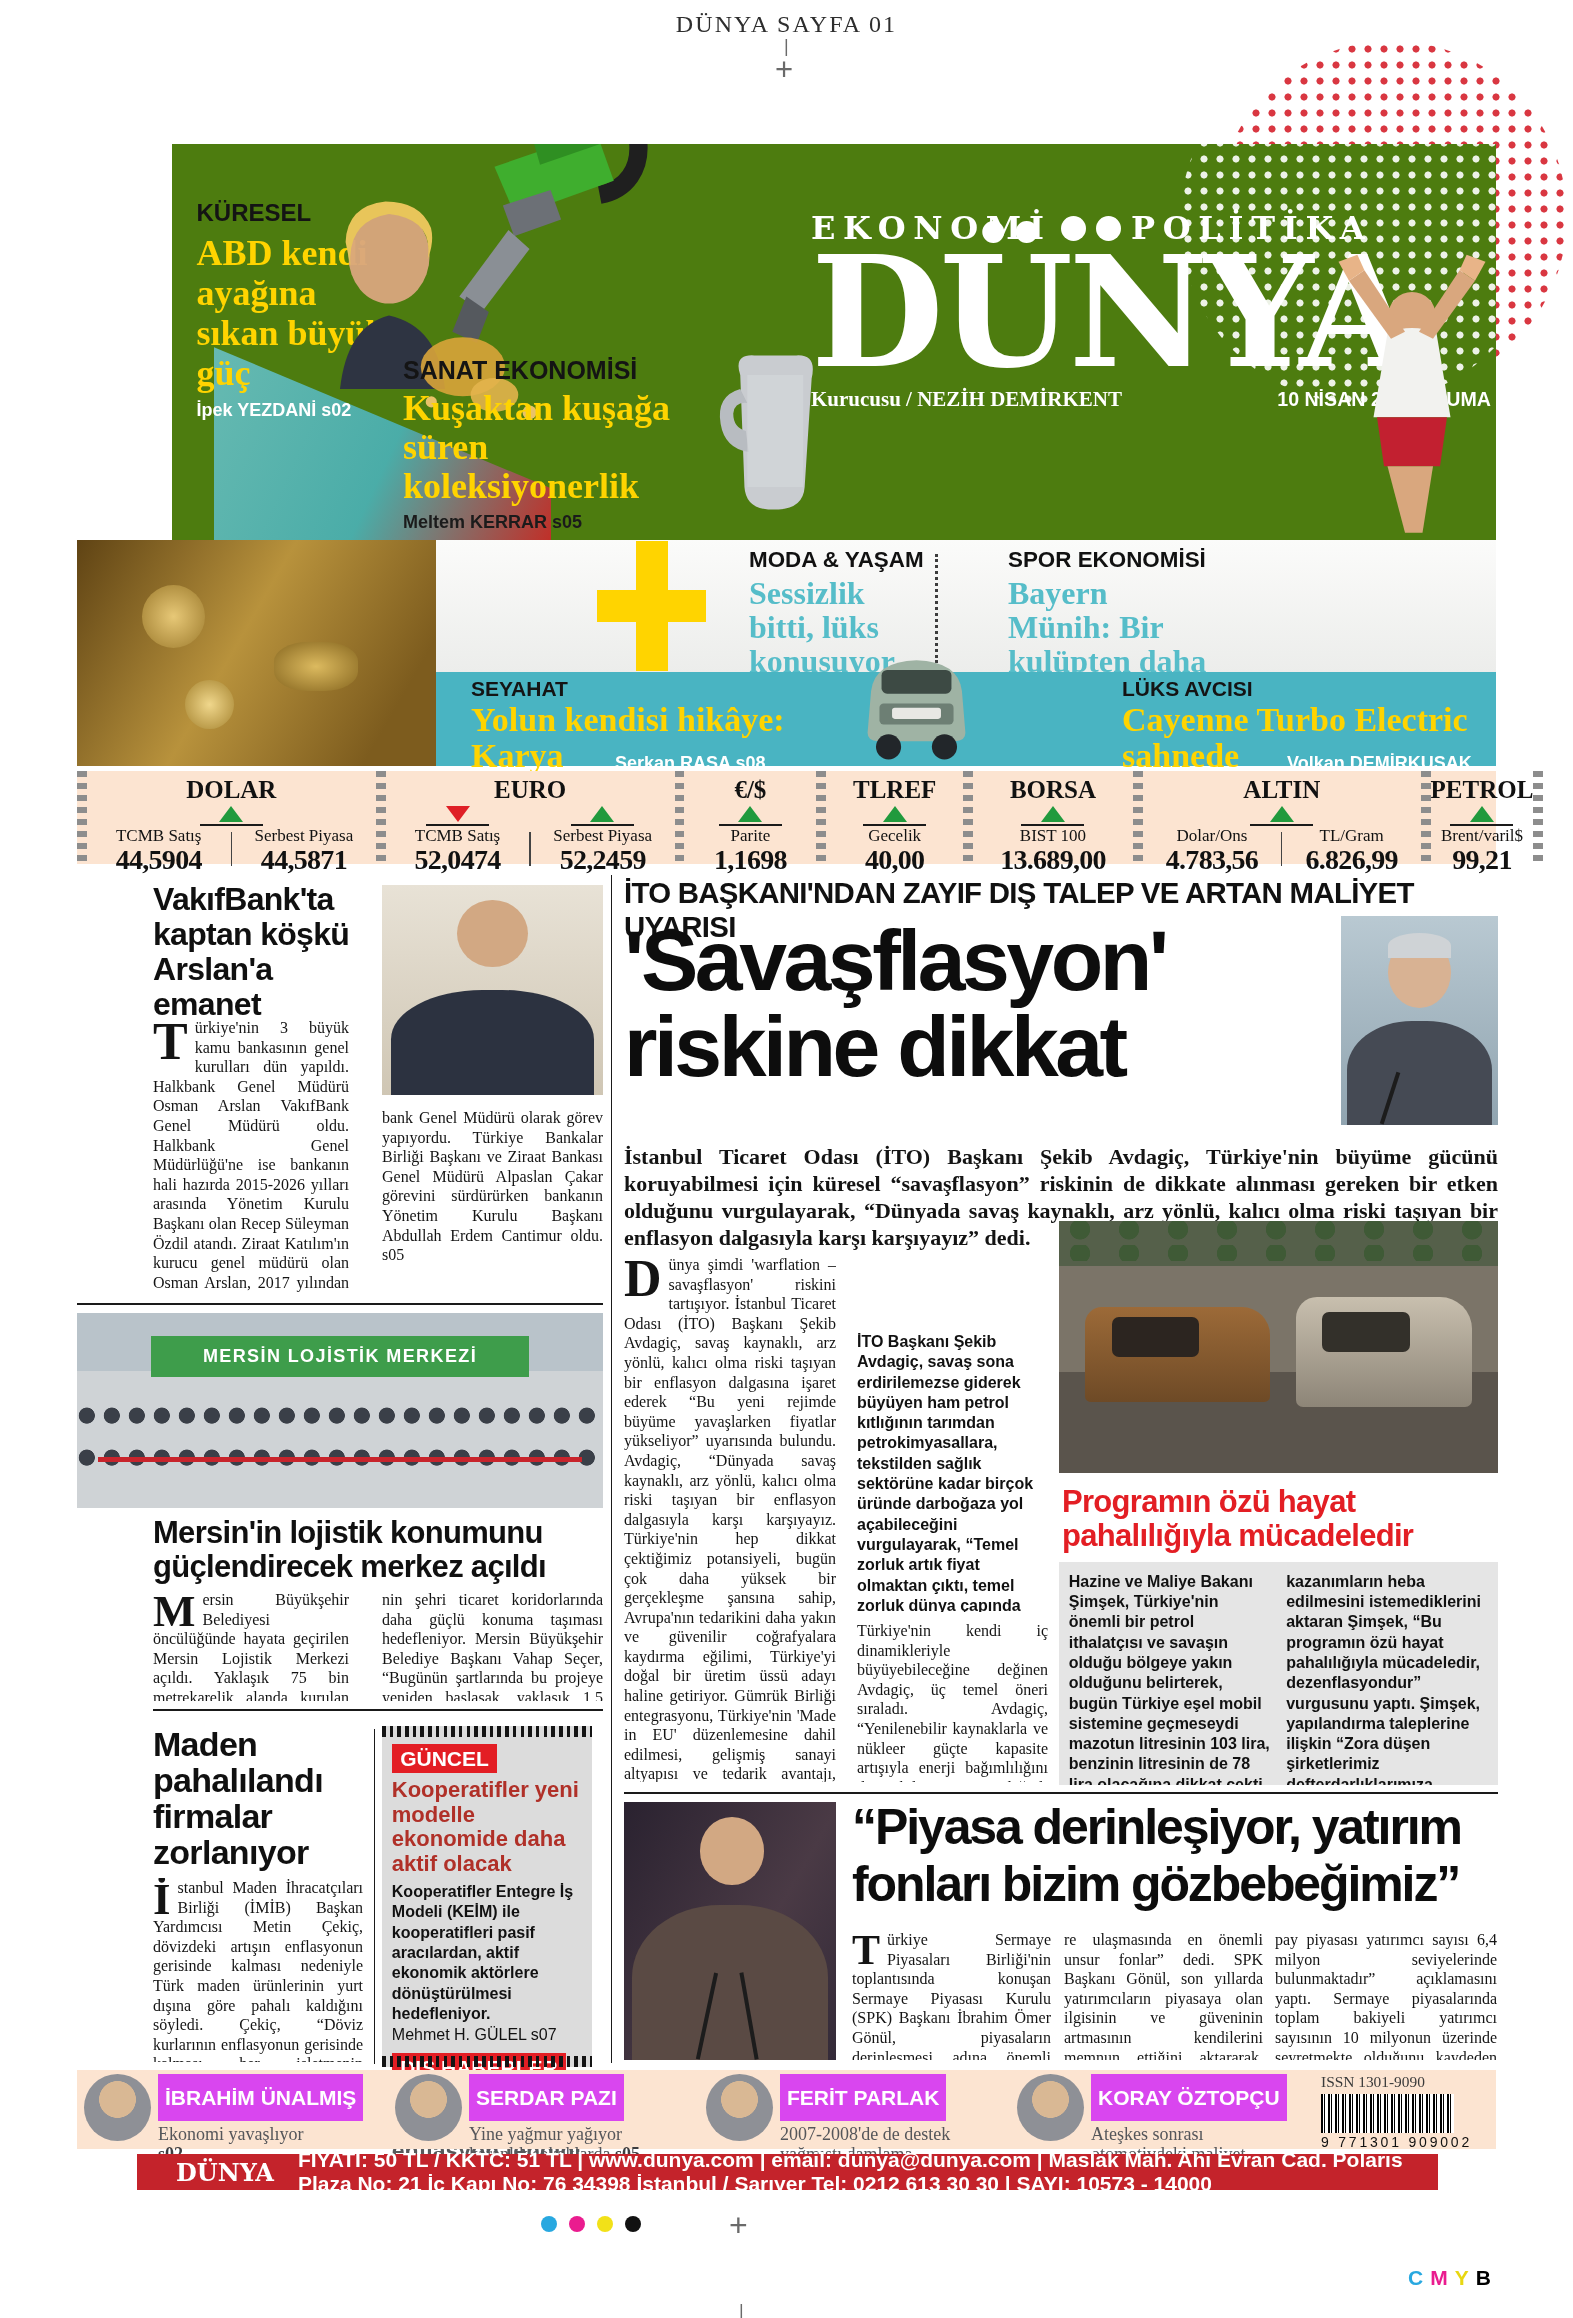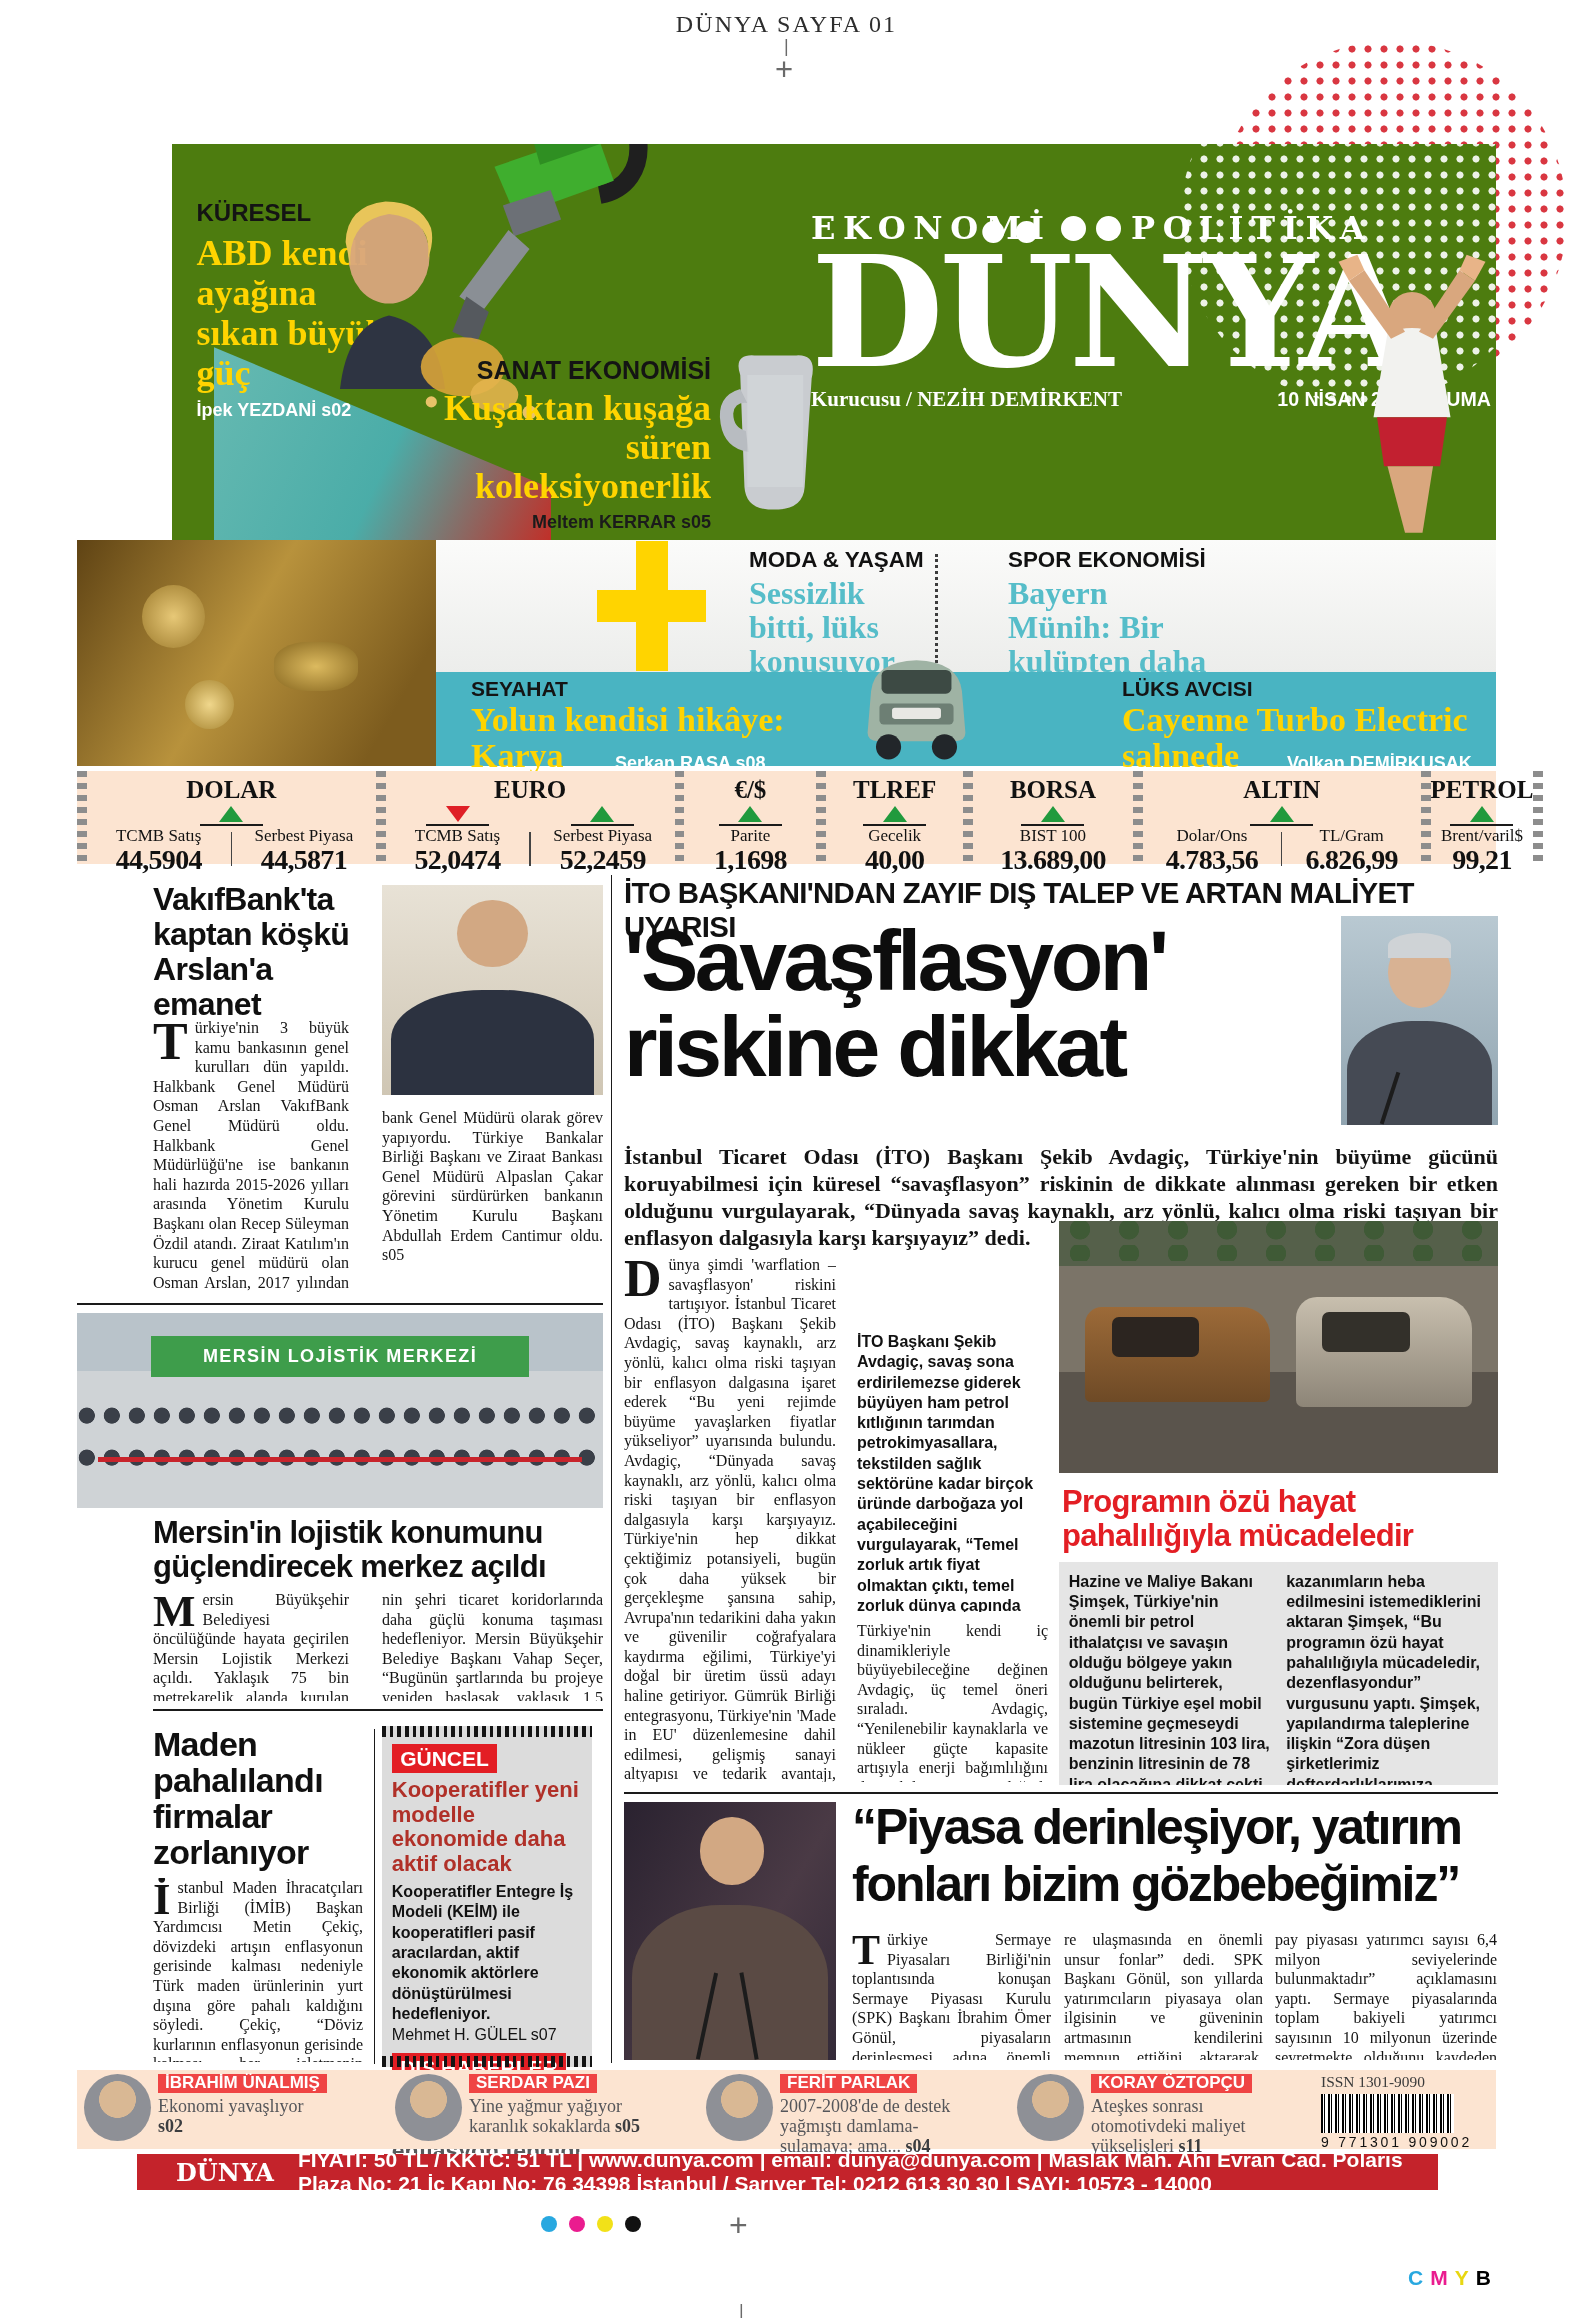--- a/index.html
+++ b/index.html
@@ -9,21 +9,21 @@
   .serif{font-family:"Liberation Serif",serif}
   .dser{font-family:"DejaVu Serif",serif}
   .b{font-weight:bold}
   .x{font-weight:800}
   .just{text-align:justify}
   .clip{overflow:hidden}
   .white{color:#fff}
   .yellow{color:#ffd400}
   .tealtxt{color:#56bdc9}
   .redtxt{color:#e31e24}
-  .right{text-align:right}
+  .right{}
 
   
   #redband{left:172px;top:144px;width:1324px;height:396px;background:#4d7c0f;overflow:hidden}
   .globe-red{left:1216px;top:41px;width:351px;height:351px;border-radius:50%;
      background-image:radial-gradient(#d5222d 3.2px,transparent 3.9px);background-size:16px 16px;opacity:.9}
   .globe-white{position:absolute;right:-49px;top:-105px;width:365px;height:365px;border-radius:50%;
      background-image:radial-gradient(#ffffff 3.2px,transparent 3.9px);background-size:16px 16px;opacity:.9}
   .teal-wedge{position:absolute;left:42px;top:161px;width:337px;height:235px;background:linear-gradient(115deg,#6ec6cf,#4ab5c3 55%,#d5222d 100%);opacity:.85;clip-path:polygon(0 18%,100% 78%,100% 100%,0 100%)}
   .brandline{display:flex;align-items:center;gap:9.8px;letter-spacing:7.7px;font-size:32px}
   .umdot{width:25px;height:25px;border-radius:50%;background:#fff}
@@ -67,21 +67,21 @@
 
   
   #guncelbox{left:382px;top:1726px;width:210px;height:341px;background:#dcdcdc;padding:0}
   .tickstripe{height:11.2px;background:repeating-linear-gradient(90deg,#141414 0 3.5px,transparent 3.5px 7.7px)}
   .redlabel{display:inline-block;background:#e31e24;color:#fff;font-weight:800;font-size:21px;padding:2.8px 8.4px;line-height:1.1}
 
   
   #colstrip{left:77px;top:2070px;width:1419px;height:79px;background:#fce4d1;display:flex}
   .col-cell{flex:1;display:flex;padding:4.2px 5.6px 0 7px;gap:7px}
   .col-photo{width:67px;height:67px;border-radius:50%;background:radial-gradient(circle at 50% 38%,#d9b894 0 34%,#8e9096 35% 100%);flex:0 0 67px}
-  .col-name{display:inline-block;background:#ef4444;color:#fff;font-weight:800;font-size:17px;padding:0 7px;line-height:1.1}
+  .col-name{display:inline-block;background:#d946ef;color:#fff;font-weight:800;font-size:21px;padding:12px 7px;line-height:1.1}
   .col-text{font-family:"Liberation Serif",serif;font-size:18px;line-height:20.3px;color:#55565a;margin-top:2.8px}
   .col-ref{font-weight:bold;color:#3c3d40}
 
   
   #footerbar{left:137px;top:2154px;width:1301px;height:36px;background:#c4232b;color:#fff;display:flex;align-items:center;gap:24px;padding-left:39px;box-sizing:border-box}
   .cdot{position:absolute;width:16px;height:16px;border-radius:50%}
   .regmark{color:#6a6a6a}
 </style>
 </head>
 <body>

